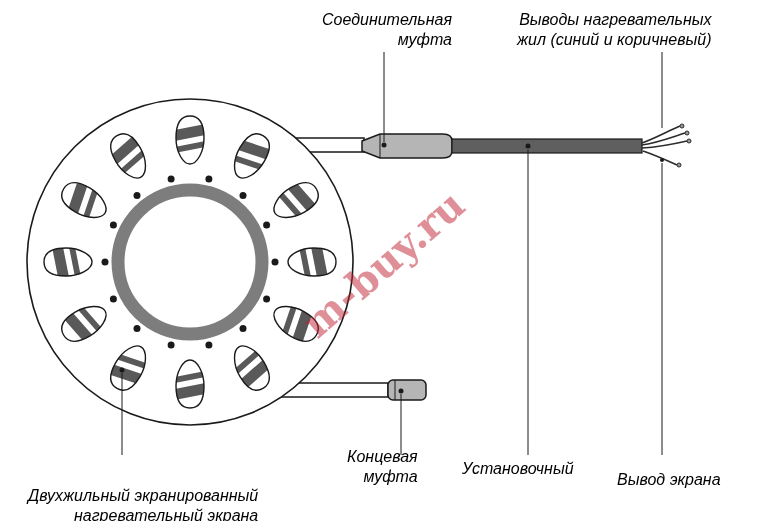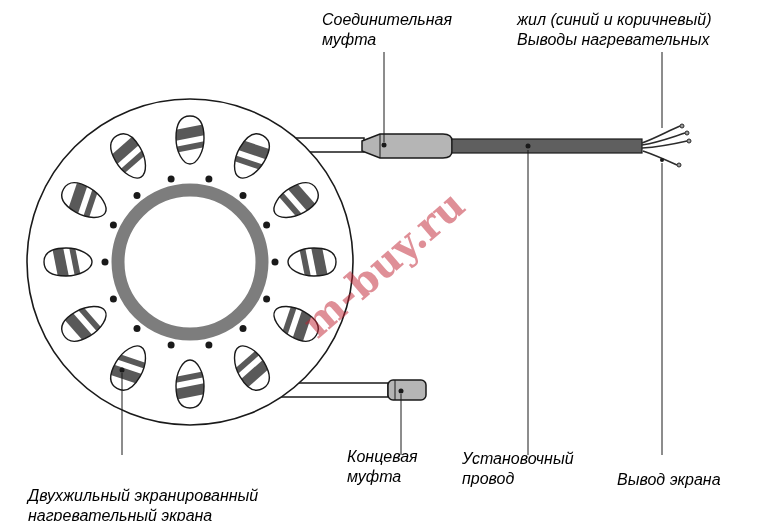--- a/index.html
+++ b/index.html
@@ -30,20 +30,21 @@
   .leader-dot  { fill: #1a1a1a; }
 
   
   .label {
     position: absolute;
     font-style: italic;
     font-size: 16px;
     line-height: 20px;
     color: #000000;
     white-space: nowrap;
+    text-align: right;
   }
 
   
   .watermark {
     position: absolute;
     left: 268px;
     top: 240px;
     width: 230px;
     text-align: center;
     font-family: "DejaVu Serif", serif;
@@ -148,36 +149,35 @@
   </svg>
 
   <div class="watermark">m-buy.ru</div>
 
   <div class="label" style="left:322px; top:10px">
     <div>Соединительная</div>
     <div>муфта</div>
   </div>
 
   <div class="label" style="left:517px; top:10px">
+    <div>Выводы нагревательных</div>
     <div>жил (синий и коричневый)</div>
-    <div>Выводы нагревательных</div>
   </div>
 
   <div class="label" style="left:28px; top:486px">
     <div>Двухжильный экранированный</div>
     <div>нагревательный экрана</div>
   </div>
 
   <div class="label" style="left:347px; top:447px">
     <div>Концевая</div>
     <div>муфта</div>
   </div>
 
-  <div class="label" style="left:462px; top:449px">
+  <div class="label" style="left:462px; top:459px">
     <div>Установочный</div>
-    <div>провод</div>
   </div>
 
   <div class="label" style="left:617px; top:470px">
     <div>Вывод экрана</div>
   </div>
 
 </div>
 
 </body></html>

